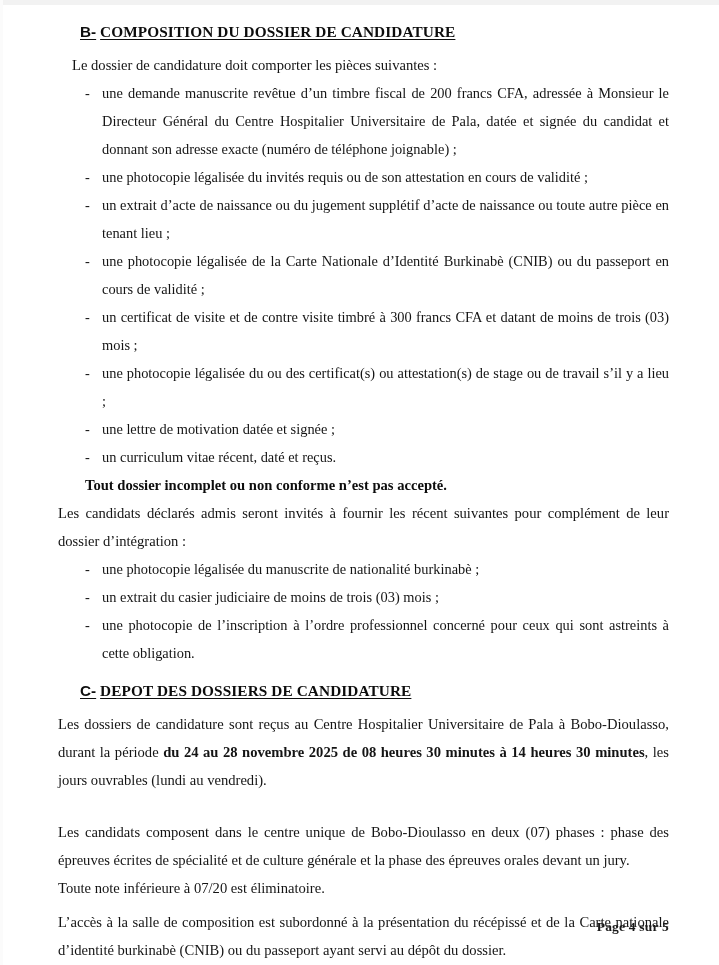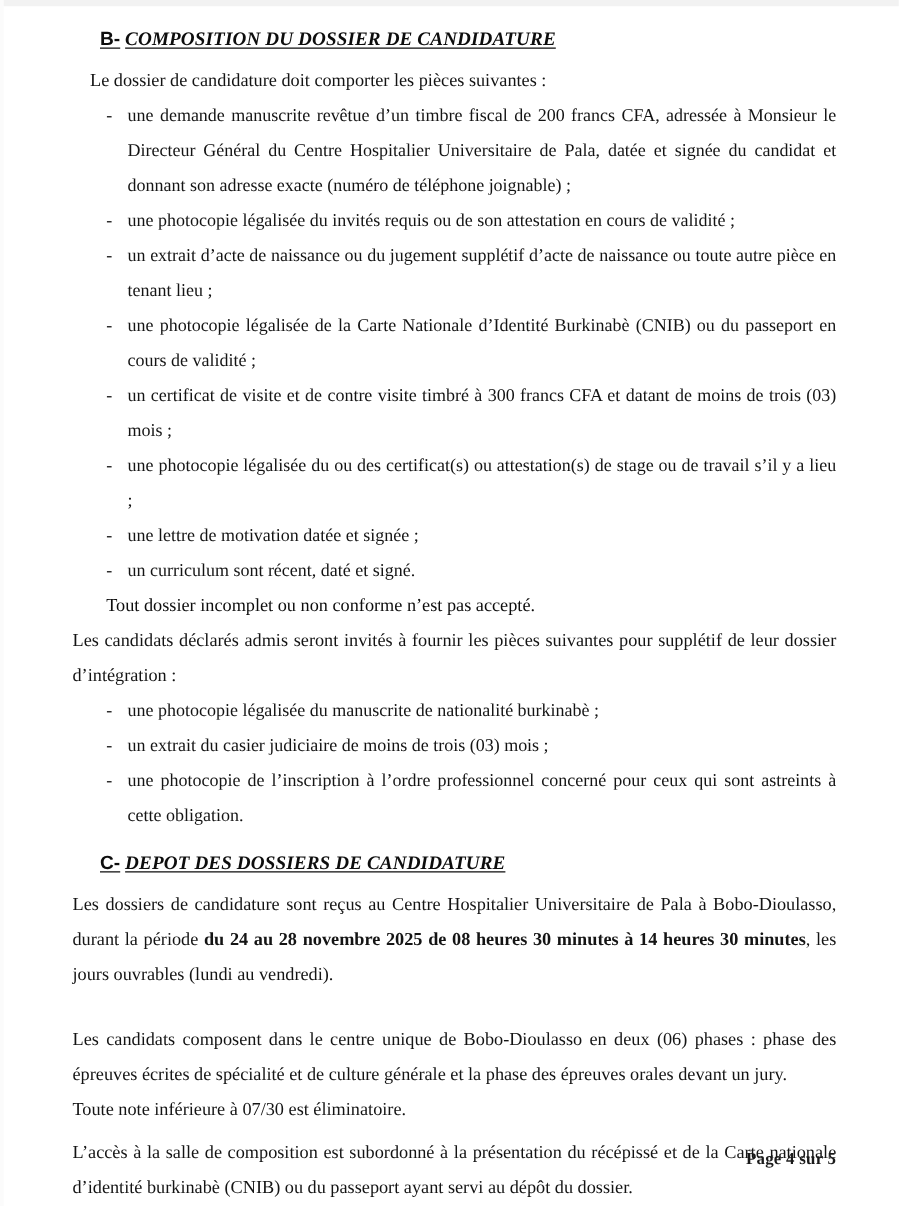--- a/index.html
+++ b/index.html
@@ -65,21 +65,20 @@
     font-family: "Liberation Sans", "DejaVu Sans", sans-serif;
     font-weight: bold;
     text-decoration: underline;
     text-underline-offset: 2px;
     letter-spacing: 0;
   }
   h2.section-heading .title-text {
     text-decoration: underline;
     text-underline-offset: 2px;
     text-decoration-thickness: 1.4px;
-    font-style: italic;
   }
 
   p.body-para {
     font-size: 14.6px;
     line-height: 28px;
     margin: 0;
     text-align: justify;
     text-justify: inter-word;
     color: #141414;
   }
@@ -105,21 +104,21 @@
     position: absolute;
     left: 27px;
     top: 0;
     font-size: 14.4px;
     line-height: 28px;
   }
 
   p.emphasis-line {
     font-size: 14.6px;
     line-height: 28px;
-    font-weight: normal;
+    font-weight: bold;
     margin: 0;
     padding-left: 27px;
     color: #0d0d0d;
   }
 
   .spacer-xs { height: 6px; }
   .spacer-s  { height: 10px; }
   .spacer-m  { height: 14px; }
 
   b, strong { font-weight: bold; }
@@ -150,48 +149,48 @@
     <p class="body-para indent-first">Le dossier de candidature doit comporter les pièces suivantes :</p>
 
     <ul class="piece-list">
       <li><span class="dash">-</span><span>une demande manuscrite revêtue d’un timbre fiscal de 200 francs CFA, adressée à Monsieur le Directeur Général du Centre Hospitalier Universitaire de Pala, datée et signée du candidat et donnant son adresse exacte (numéro de téléphone joignable) ;</span></li>
       <li><span class="dash">-</span><span>une photocopie légalisée du invités requis ou de son attestation en cours de validité  ;</span></li>
       <li><span class="dash">-</span><span>un extrait d’acte de naissance ou du jugement supplétif d’acte de naissance ou toute autre pièce en tenant lieu ;</span></li>
       <li><span class="dash">-</span><span>une photocopie légalisée de la Carte Nationale d’Identité Burkinabè (CNIB) ou du passeport en cours de validité ;</span></li>
       <li><span class="dash">-</span><span>un certificat de visite et de contre visite timbré à 300 francs CFA et datant de moins de trois (03) mois ;</span></li>
       <li><span class="dash">-</span><span>une photocopie légalisée du ou des certificat(s) ou attestation(s) de stage ou de travail s’il y a lieu ;</span></li>
       <li><span class="dash">-</span><span>une lettre de motivation datée et signée ;</span></li>
-      <li><span class="dash">-</span><span>un curriculum sont récent, daté et signé.</span></li>
+      <li><span class="dash">-</span><span>un curriculum vitae récent, daté et reçus.</span></li>
     </ul>
 
     <p class="emphasis-line">Tout dossier incomplet ou non conforme n’est pas accepté.</p>
 
-    <p class="body-para">Les candidats déclarés admis seront invités à fournir les pièces suivantes pour supplétif de leur dossier d’intégration :</p>
+    <p class="body-para">Les candidats déclarés admis seront invités à fournir les récent suivantes pour complément de leur dossier d’intégration :</p>
 
     <ul class="piece-list">
       <li><span class="dash">-</span><span>une photocopie légalisée du manuscrite de nationalité burkinabè ;</span></li>
       <li><span class="dash">-</span><span>un extrait du casier judiciaire de moins de trois (03) mois ;</span></li>
       <li><span class="dash">-</span><span>une photocopie de l’inscription à l’ordre professionnel concerné pour ceux qui sont astreints à cette obligation.</span></li>
     </ul>
 
     <div class="spacer-m"></div>
 
     <h2 class="section-heading"><span class="marker">C-</span> <span class="title-text">DEPOT DES DOSSIERS DE CANDIDATURE</span></h2>
 
     <div class="spacer-s"></div>
 
     <p class="body-para"><span>Les dossiers de candidature sont reçus au Centre Hospitalier Universitaire de Pala à Bobo-Dioulasso, durant la période </span><b>du 24 au 28 novembre 2025 de 08 heures 30 minutes à 14 heures 30 minutes</b><span>, les jours ouvrables (lundi au vendredi).</span></p>
 
     <div class="spacer-m"></div>
 
 
     <div class="spacer-s"></div>
 
-    <p class="body-para">Les candidats composent dans le centre unique de Bobo-Dioulasso en deux (06) phases : phase des épreuves écrites de spécialité et de culture générale et la phase des épreuves orales devant un jury.</p>
-    <p class="body-para">Toute note inférieure à 07/30 est éliminatoire.</p>
+    <p class="body-para">Les candidats composent dans le centre unique de Bobo-Dioulasso en deux (07) phases : phase des épreuves écrites de spécialité et de culture générale et la phase des épreuves orales devant un jury.</p>
+    <p class="body-para">Toute note inférieure à 07/20 est éliminatoire.</p>
 
     <div class="spacer-xs"></div>
 
     <p class="body-para">L’accès à la salle de composition est subordonné à la présentation du récépissé et de la Carte nationale d’identité burkinabè (CNIB) ou du passeport ayant servi au dépôt du dossier.</p>
 
   </div>
 
   <div class="page-footer">Page 4 sur 5</div>
 </div>
 

